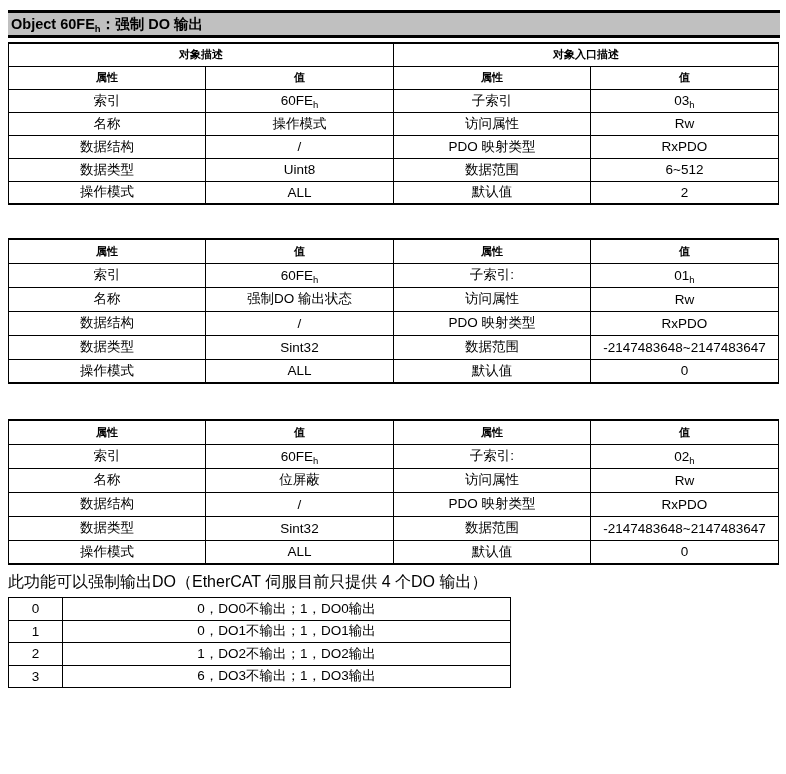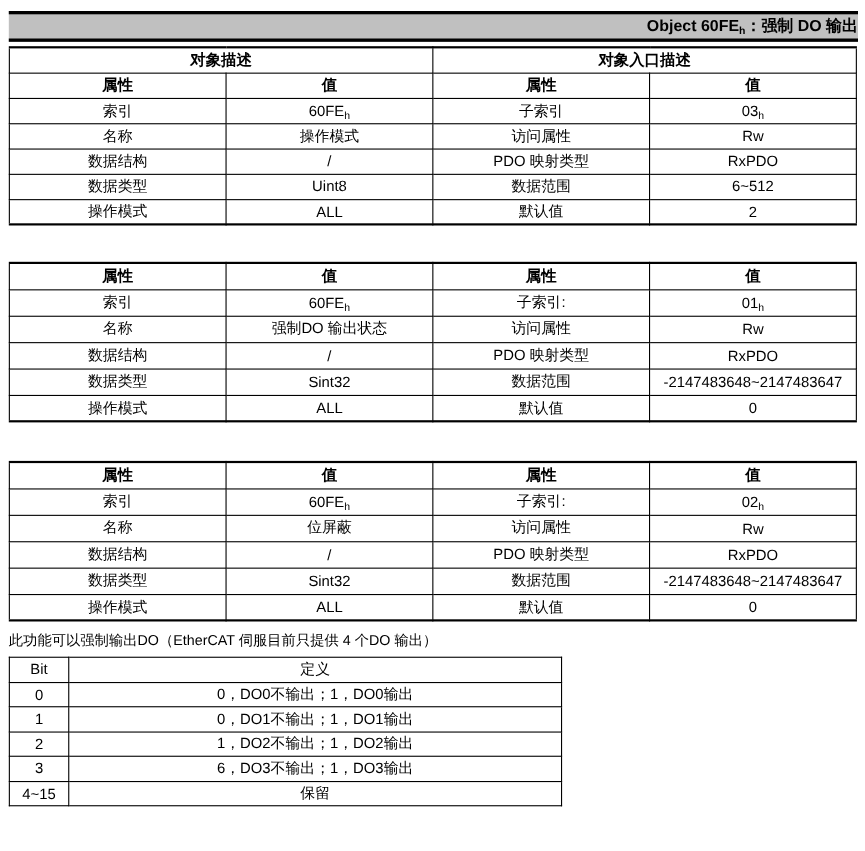--- a/index.html
+++ b/index.html
@@ -19,21 +19,20 @@
   .title-bar {
     width: 772px;
     background: #c0c0c0;
     border-top: 3px solid #000;
     border-bottom: 3px solid #000;
     height: 28px;
     line-height: 22px;
     font-weight: bold;
     font-size: 14.5px;
     padding-left: 3px;
-    text-align: right;
   }
   sub {
     font-size: 9.5px;
     vertical-align: baseline;
     position: relative;
     top: 3px;
     line-height: 0;
   }
   
   table.obj {
@@ -47,30 +46,30 @@
   table.obj td {
     border: 1px solid #000;
     text-align: center;
     vertical-align: middle;
     height: 23px;
     padding: 0 2px;
     overflow: hidden;
     white-space: nowrap;
   }
   table.obj.spaced td { height: 24px; }
-  td.bold { font-weight: bold; font-size: 14px; }
+  td.bold { font-weight: bold; font-size: 11px; }
   #table-1 { margin-top: 4px; }
   #table-2 { margin-top: 33px; }
   #table-3 { margin-top: 35px; }
   
   .note {
     margin-top: 6px;
     height: 21px;
     line-height: 21px;
-    font-size: 13px;
+    font-size: 16px;
   }
   
   table.bits {
     border-collapse: collapse;
     table-layout: fixed;
     width: 502px;
     font-size: 13.5px;
     margin-top: 5px;
   }
   table.bits td {
@@ -237,40 +236,32 @@
     </table>
 
   <div class="note">此功能可以强制输出DO（EtherCAT 伺服目前只提供 4 个DO 输出）</div>
 
   <table class="bits">
     <colgroup>
         <col style="width:54px">
         <col style="width:448px">
       </colgroup>
     <tbody>
-        <tr>
-      <td>Bit</td>
-      <td>定义</td>
-    </tr>
     <tr>
       <td>0</td>
       <td>0，DO0不输出；1，DO0输出</td>
     </tr>
     <tr>
       <td>1</td>
       <td>0，DO1不输出；1，DO1输出</td>
     </tr>
     <tr>
       <td>2</td>
       <td>1，DO2不输出；1，DO2输出</td>
     </tr>
     <tr>
       <td>3</td>
       <td>6，DO3不输出；1，DO3输出</td>
     </tr>
-    <tr>
-      <td>4~15</td>
-      <td>保留</td>
-    </tr>
   </tbody>
     </table>
 
 </div>
 
 </body></html>

